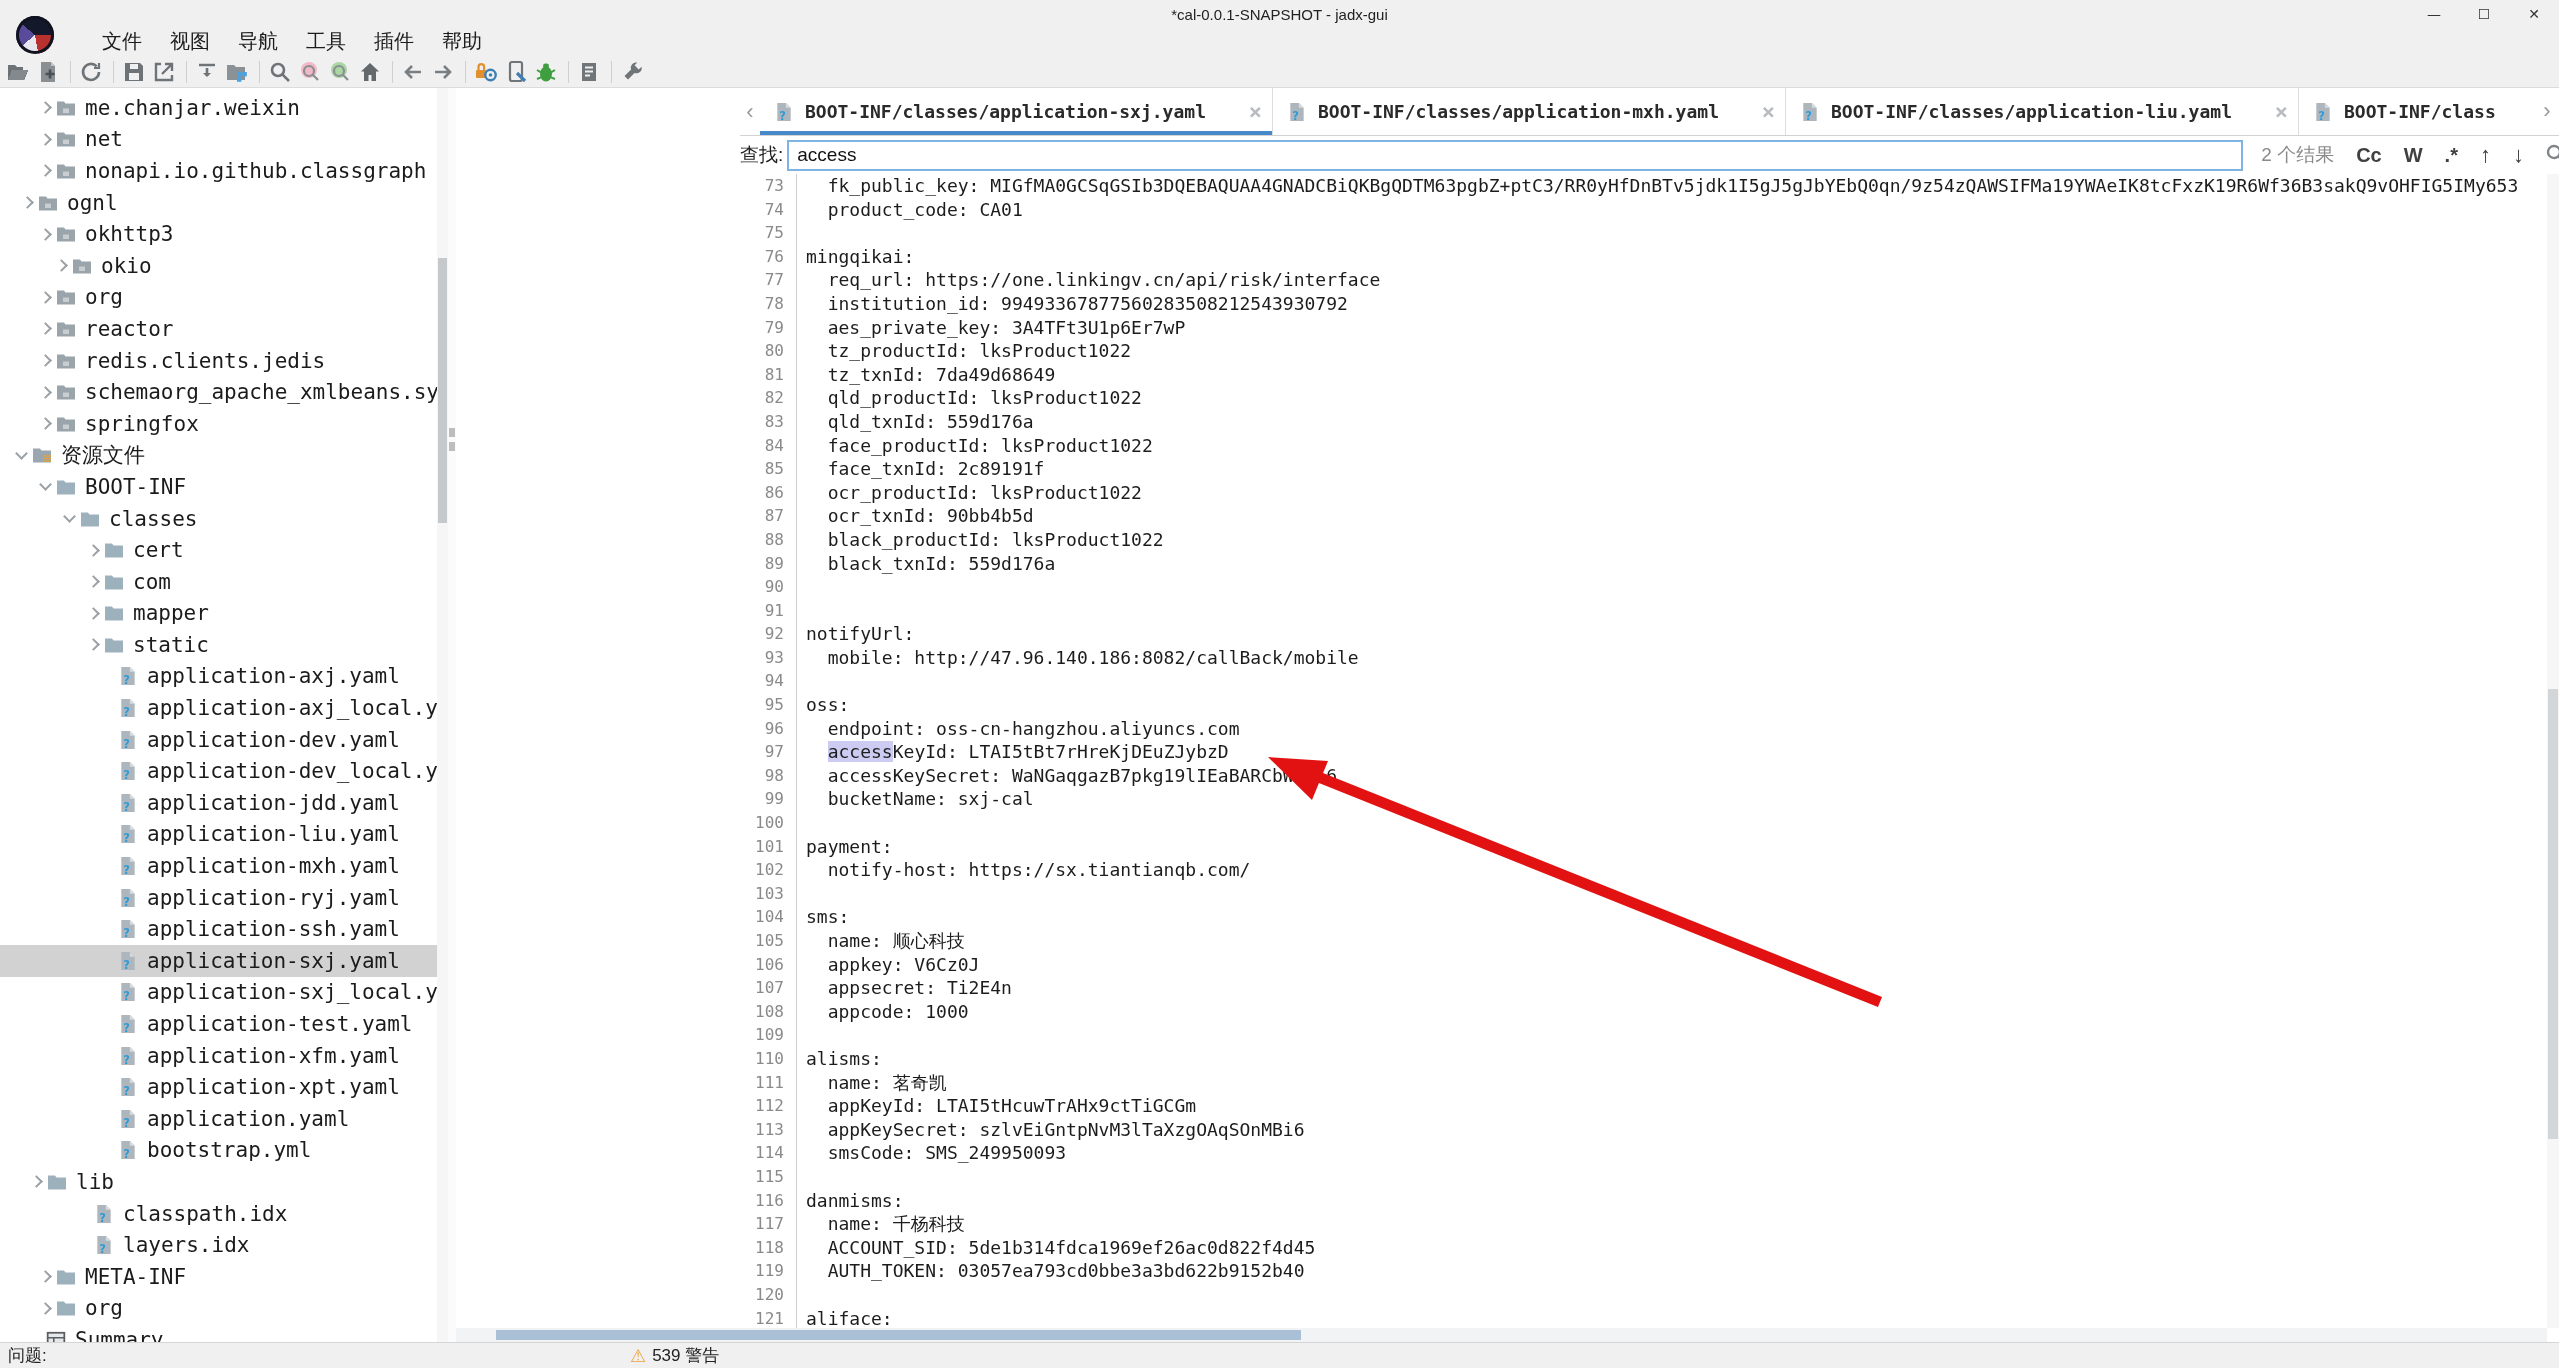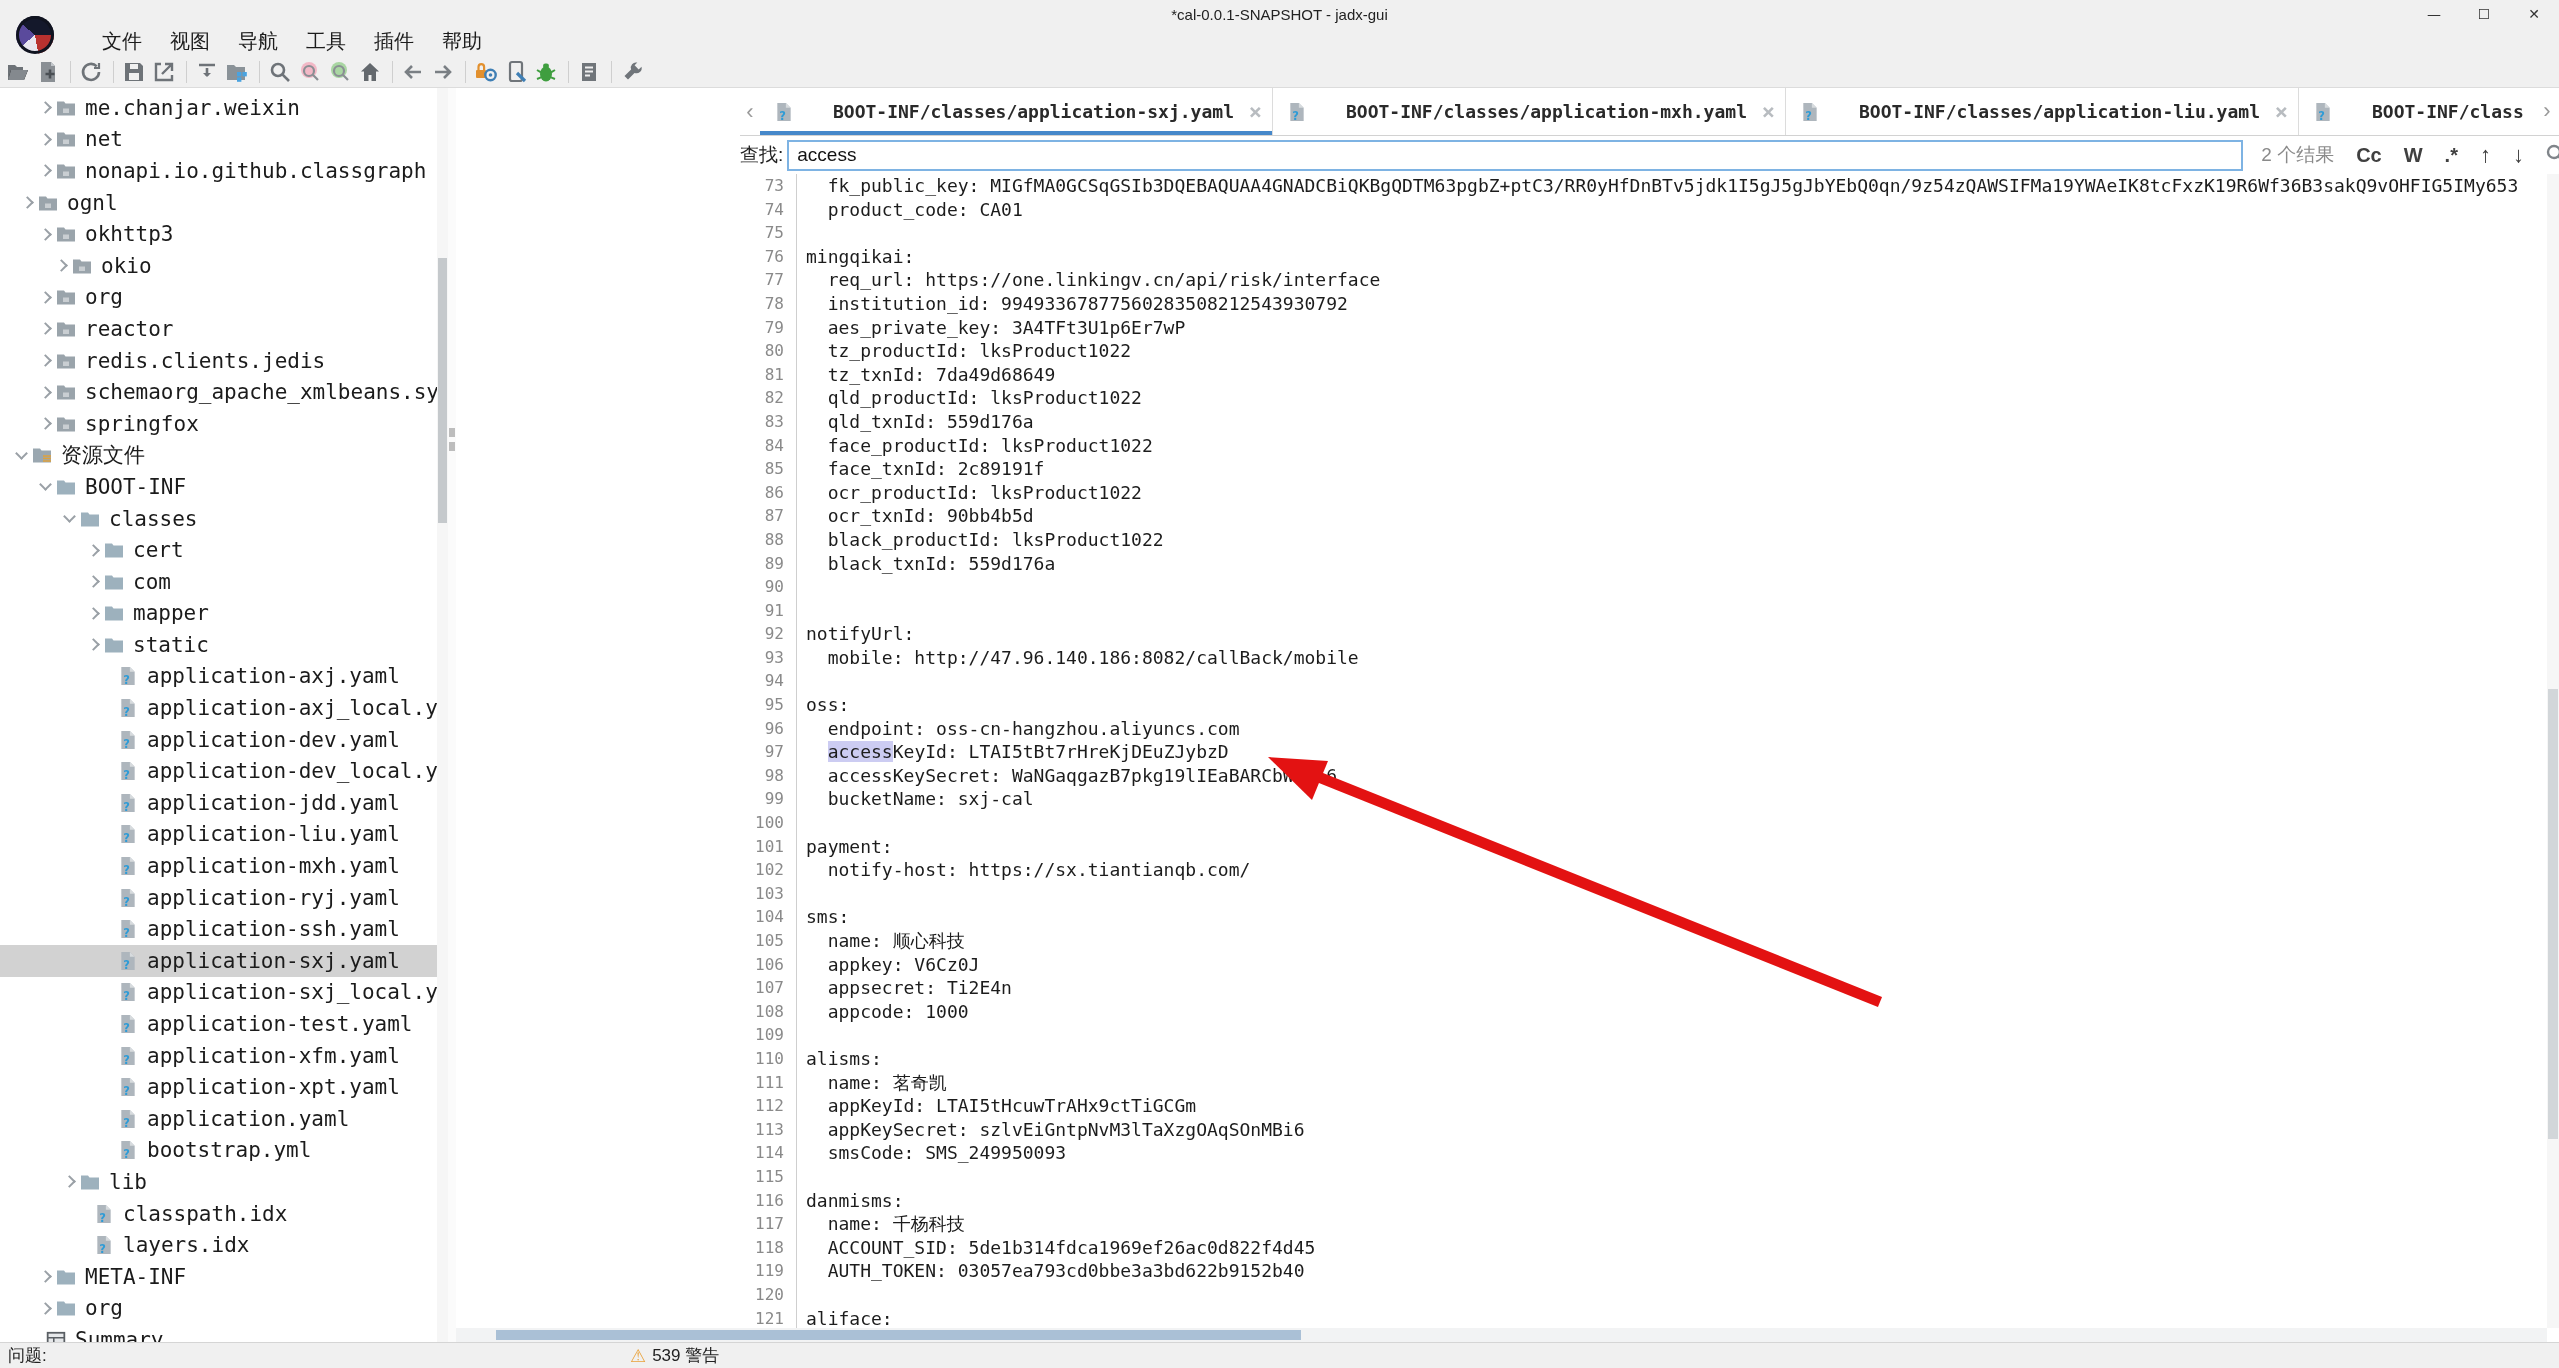--- a/index.html
+++ b/index.html
@@ -53,21 +53,21 @@
 
   
   #editor { position:absolute; left:456px; top:0; right:0; height:1254px; background:#fff; }
 
   #tabbar { position:absolute; left:284px; right:0; top:0; height:48px; border-bottom:1px solid #d2d2d2;
     display:flex; align-items:stretch; }
   .tscroll { width:20px; border:none; background:transparent; color:#9a9a9a; font-size:22px; }
   .tab { width:513px; flex:none; display:flex; align-items:center; padding:0 10px 0 14px; position:relative;
     border-right:1px solid #dcdcdc; font-family:"DejaVu Sans Mono", monospace; font-size:18px; font-weight:600; color:#2a2a2a; }
   .tab .ticon { margin-right:7px; }
-  .tab-label { white-space:nowrap; overflow:hidden;margin-left:28px; }
+  .tab-label { white-space:nowrap; overflow:hidden; }
   .tab-close { margin-left:auto; color:#b8bcc0; font-size:22px; padding-left:10px; }
   .tab.active:after { content:""; position:absolute; left:0; right:0; bottom:0; height:4px; background:#4688ca; }
   .tab.clipped { width:auto; flex:1; border-right:none; overflow:hidden; }
   #tab-scroll-right { position:absolute; right:2px; top:10px; }
 
   #searchbar { position:absolute; left:284px; right:0; top:48px; height:38px; display:flex; align-items:center; background:#fff; }
   #search-label { font-size:19px; color:#222; margin-left:0; flex:none; }
   #search-input { width:1456px; height:31px; margin-left:4px; border:2px solid #7eb3e3; background:#fff;
     font-size:19px; color:#111; padding:0 8px; outline:none; flex:none; font-family:"Liberation Sans",sans-serif; }
   #search-results { color:#8a8a8a; font-size:19px; margin-left:18px; white-space:nowrap; }
@@ -631,21 +631,21 @@
           <span class="chevbox" style="width:36px"></span>
           <span class="ticon">
             <svg viewBox="0 0 18 21">
               <path d="M2 1h9l5 5v14H2z" fill="#aeb6bd"></path>
               <path d="M11 1l5 5h-5z" fill="#d7dbde"></path>
               <text x="4" y="19" font-size="12" fill="#2e9bd6" font-weight="bold" font-family="DejaVu Sans,sans-serif">?</text>
             </svg>
           </span>
           <span class="tlabel">bootstrap.yml</span>
         </div>
-        <div class="trow" style="padding-left:58px">
+        <div class="trow" style="padding-left:25px">
           <span class="chevbox">
             <span class="chev r"></span>
           </span>
           <span class="ticon">
             <svg viewBox="0 0 20 17">
               <path d="M1 2h7l1.5 2H19v12H1z" fill="#9db1bd"></path>
             </svg>
           </span>
           <span class="tlabel">lib</span>
         </div>

